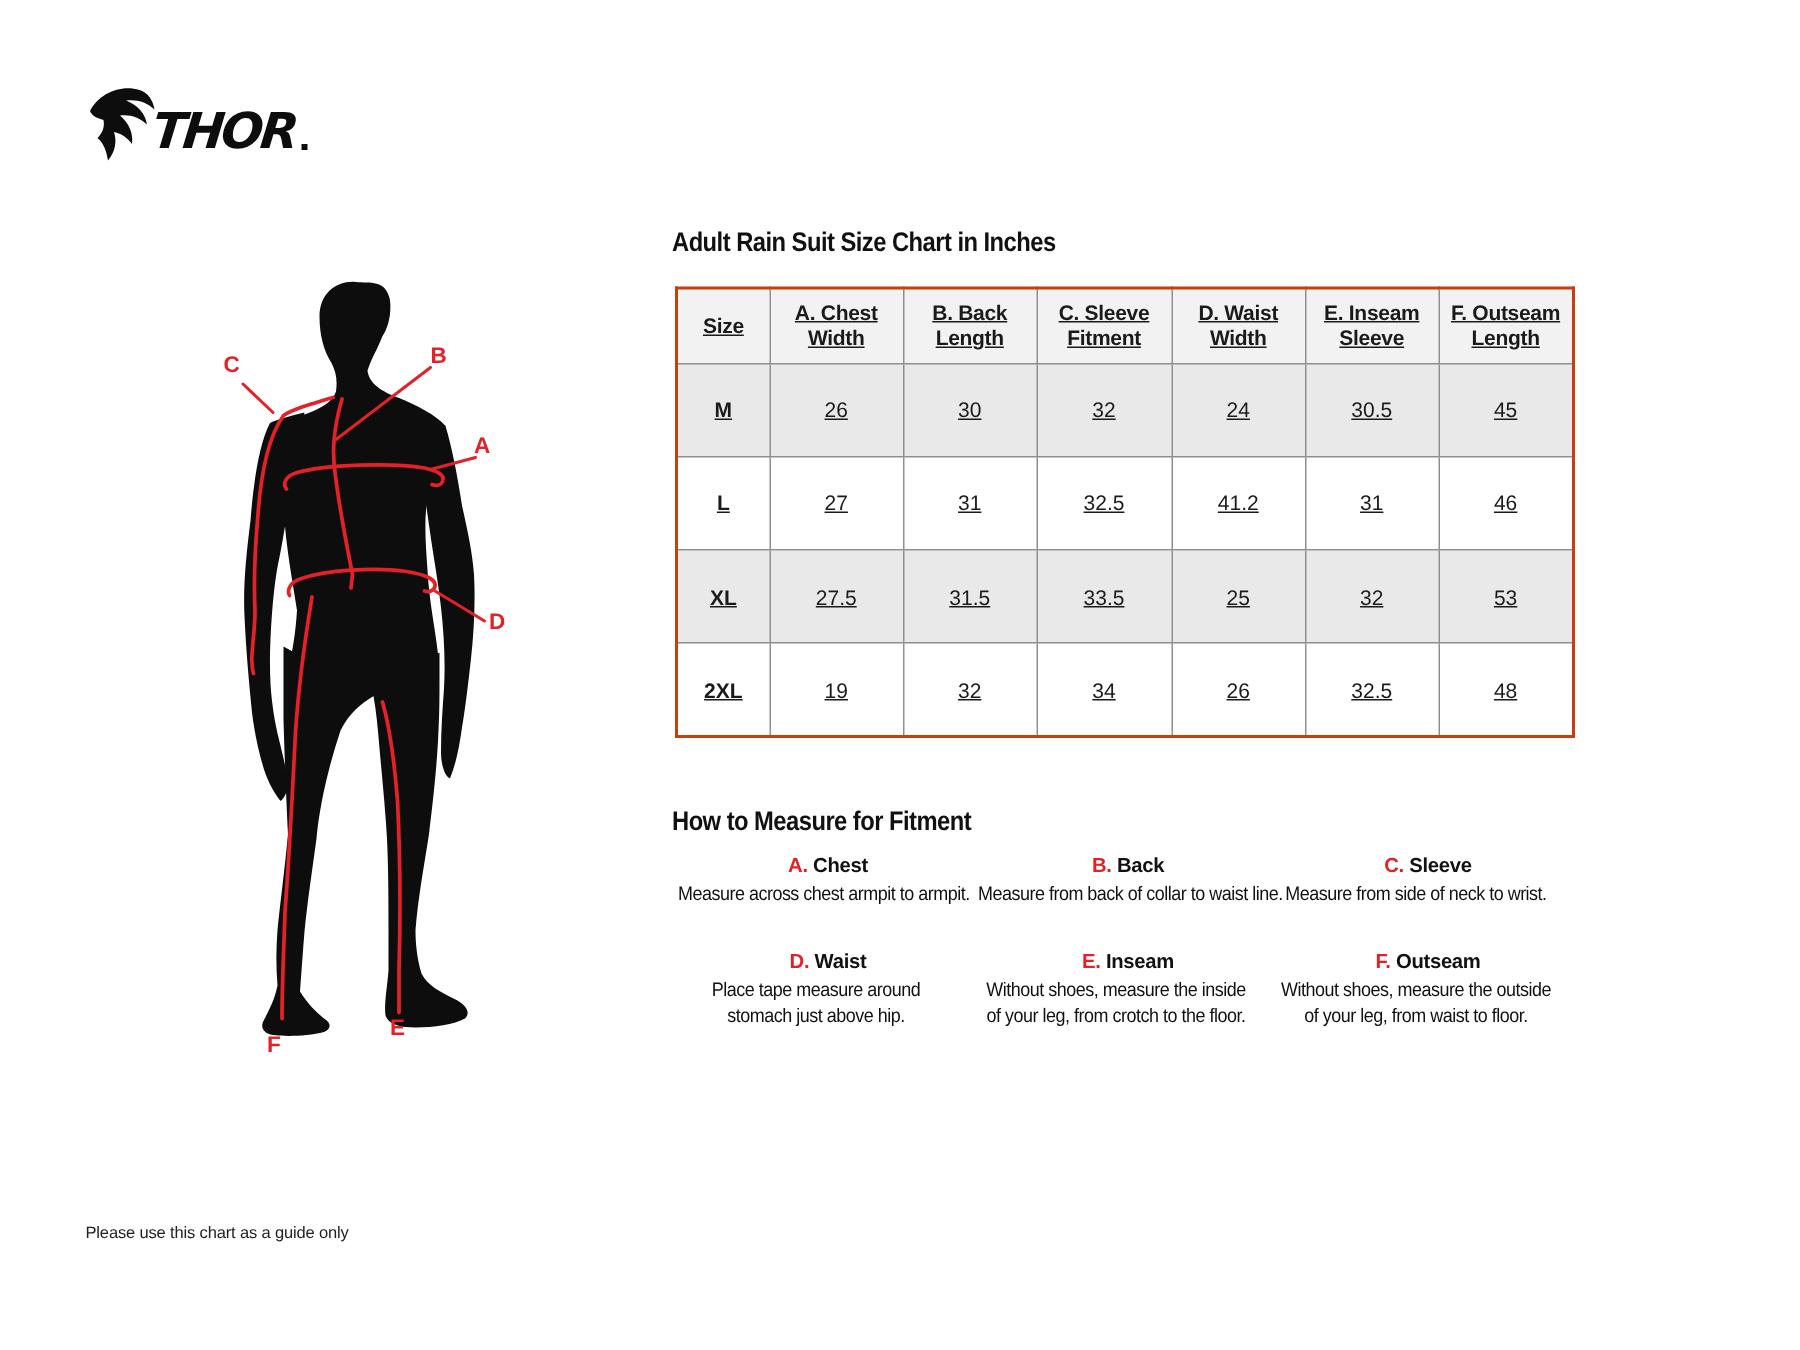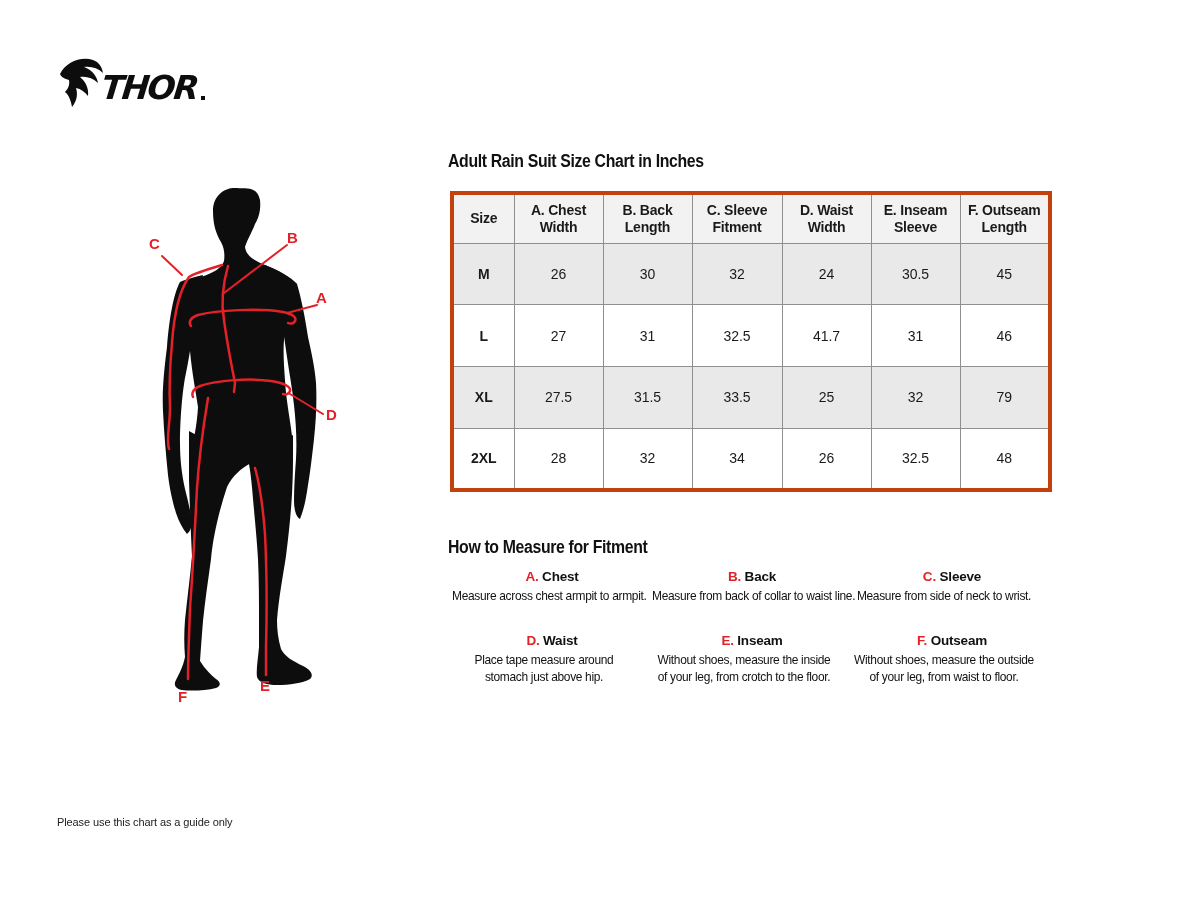--- a/index.html
+++ b/index.html
@@ -32,21 +32,22 @@
     transform:scaleX(0.88); transform-origin:0 0;
     white-space:nowrap; color:#111;
   }
   .chart-title  { top:151px; }
   .measure-title{ top:537px; }
 
   table.size-table {
     position:absolute; left:450px; top:191px;
     width:598px; height:301px;
     border-collapse:collapse; table-layout:fixed;
-    border:4px solid #c2410c;
+    border:2px solid #c2410c;
+    text-decoration:underline;
   }
   .size-table th, .size-table td {
     border:1px solid #8f8f8f;
     text-align:center; vertical-align:middle;
     font-size:14px; height:50px;
   }
   .size-table th { background:#f2f2f2; font-weight:bold; letter-spacing:-0.2px; line-height:17px; }
   .size-table td.size-cell { font-weight:bold; }
   .size-table tr.shaded td { background:#e9e9e9; }
   .size-table tr.plain  td { background:#ffffff; }
@@ -172,36 +173,36 @@
         <td>32</td>
         <td>24</td>
         <td>30.5</td>
         <td>45</td>
       </tr>
       <tr class="plain">
         <td class="size-cell">L</td>
         <td>27</td>
         <td>31</td>
         <td>32.5</td>
-        <td>41.7</td>
+        <td>41.2</td>
         <td>31</td>
         <td>46</td>
       </tr>
       <tr class="shaded">
         <td class="size-cell">XL</td>
         <td>27.5</td>
         <td>31.5</td>
         <td>33.5</td>
         <td>25</td>
         <td>32</td>
-        <td>79</td>
+        <td>53</td>
       </tr>
       <tr class="plain">
         <td class="size-cell">2XL</td>
-        <td>28</td>
+        <td>19</td>
         <td>32</td>
         <td>34</td>
         <td>26</td>
         <td>32.5</td>
         <td>48</td>
       </tr>
     </tbody>
   </table>
 
   <h2 class="measure-title">How to Measure for Fitment</h2>

